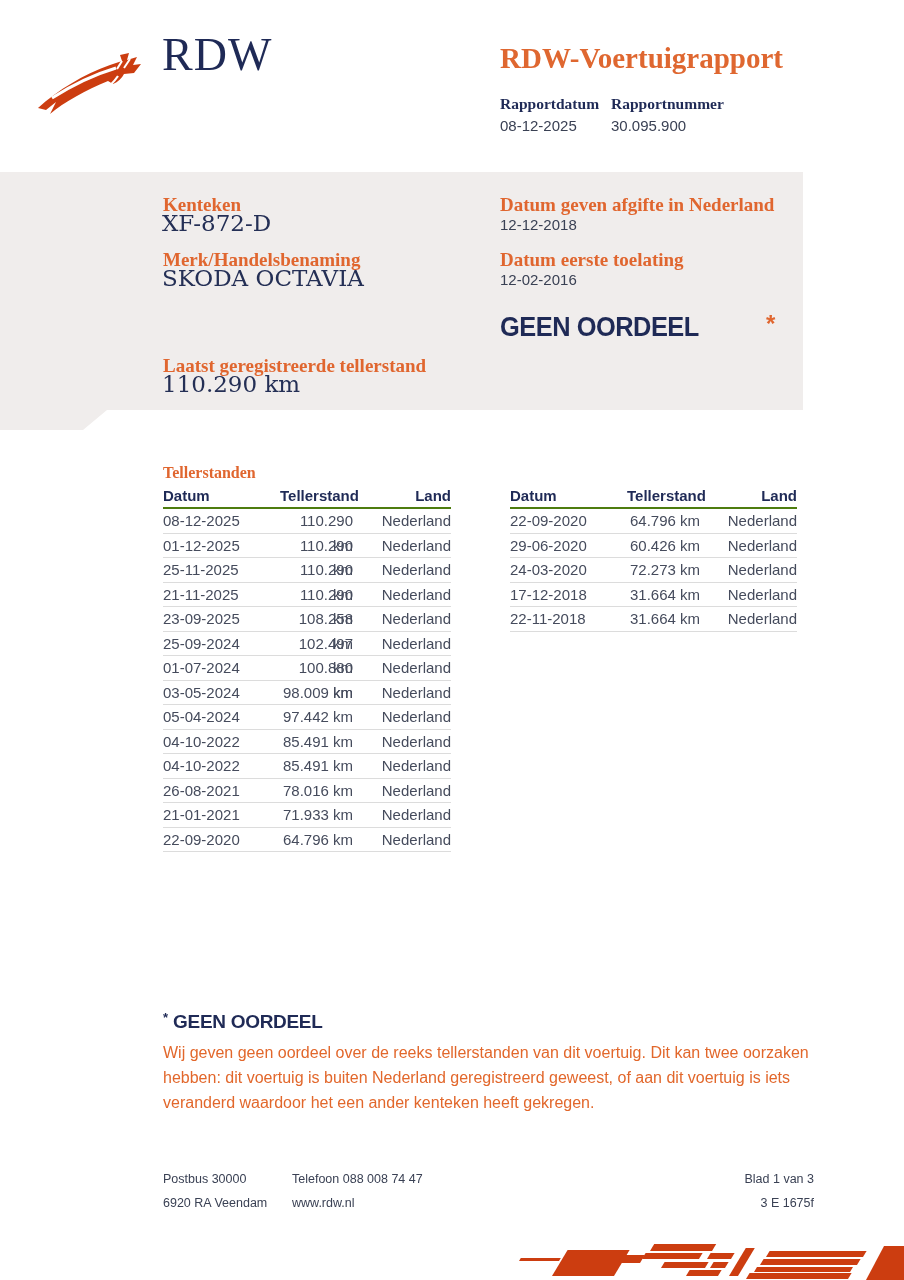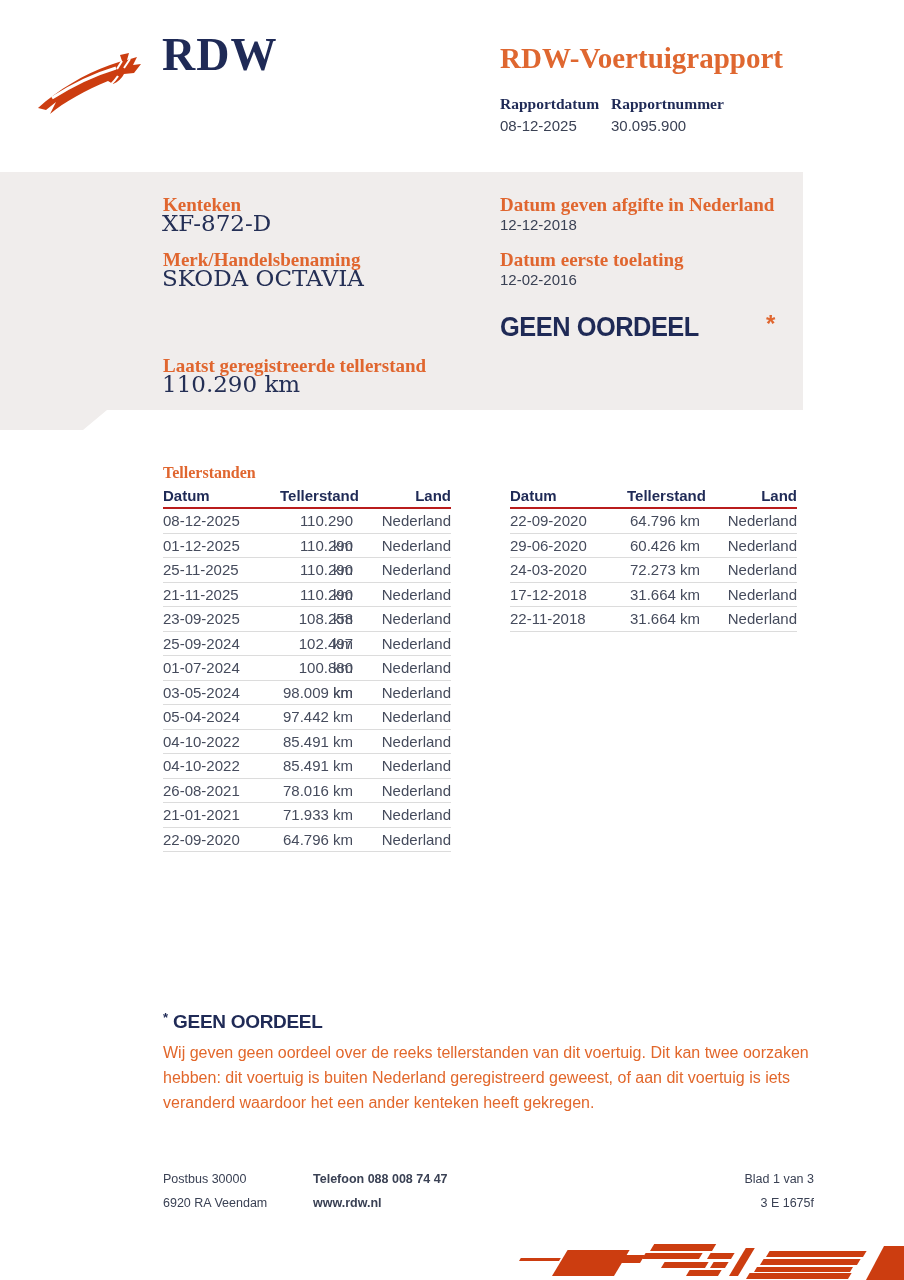--- a/index.html
+++ b/index.html
@@ -4,21 +4,21 @@
 <style>
   html,body{margin:0;padding:0;background:#ffffff;}
   .page{
     position:relative;width:904px;height:1280px;background:#ffffff;
     font-family:"Liberation Sans",sans-serif;overflow:hidden;
   }
   
   .logo-svg{position:absolute;left:34px;top:52px;width:122px;height:68px;}
   .logo-word{
     position:absolute;left:162px;top:32px;
-    font-family:"Liberation Serif",serif;font-weight:bold;
+    font-family:"Liberation Serif",serif;font-weight:normal;
     font-size:46px;line-height:1;color:#1F2A56;letter-spacing:1px;
   }
   .doc-title{
     position:absolute;left:500px;top:44px;
     font-family:"Liberation Serif",serif;font-weight:bold;
     font-size:29px;line-height:1;color:#DF6730;
   }
   .hdr-label{
     position:absolute;top:95px;
     font-family:"Liberation Serif",serif;font-weight:bold;
@@ -55,21 +55,21 @@
     position:absolute;left:163px;top:464px;
     font-family:"Liberation Serif",serif;font-weight:bold;
     font-size:16px;color:#E0662F;
   }
   .mtable{position:absolute;top:487px;font-size:15px;color:#454B5C;}
   .mtable.left{left:163px;width:288px;}
   .mtable.right{left:510px;width:287px;}
   .mhead{
     display:grid;grid-template-columns:117px 73px 1fr;
     font-weight:bold;color:#1F2A56;
-    border-bottom:2px solid #b91c1c;padding-bottom:3px;
+    border-bottom:2px solid #4d7c0f;padding-bottom:3px;
   }
   .mrow{
     display:grid;grid-template-columns:117px 73px 1fr;
     height:24.5px;line-height:24.5px;
     border-bottom:1px solid #DCDCDC;box-sizing:border-box;
   }
   .c2,.c3{text-align:right;}
   
   .note-head{position:absolute;left:163px;top:1010px;white-space:nowrap;}
   .note-star{
@@ -79,21 +79,21 @@
   .note-title{
     font-weight:bold;font-size:19px;color:#1F2A56;letter-spacing:-.3px;
   }
   .note-body{
     position:absolute;left:163px;top:1040px;width:668px;
     font-size:16px;line-height:25px;color:#E2672B;
   }
   
   .foot{position:absolute;font-size:12.5px;color:#3A4154;white-space:nowrap;}
   .fy1{top:1172px;} .fy2{top:1196px;}
-  .fx1{left:163px;} .fx2{left:313px;font-weight:bold;}
+  .fx1{left:163px;} .fx2{left:292px;}
   .fr{right:90px;text-align:right;}
   a.foot-link{color:#3A4154;text-decoration:none;}
   
   .bottom-art{position:absolute;right:0;bottom:0;width:390px;height:42px;}
 </style>
 </head>
 <body>
 
 <div class="page">
 

